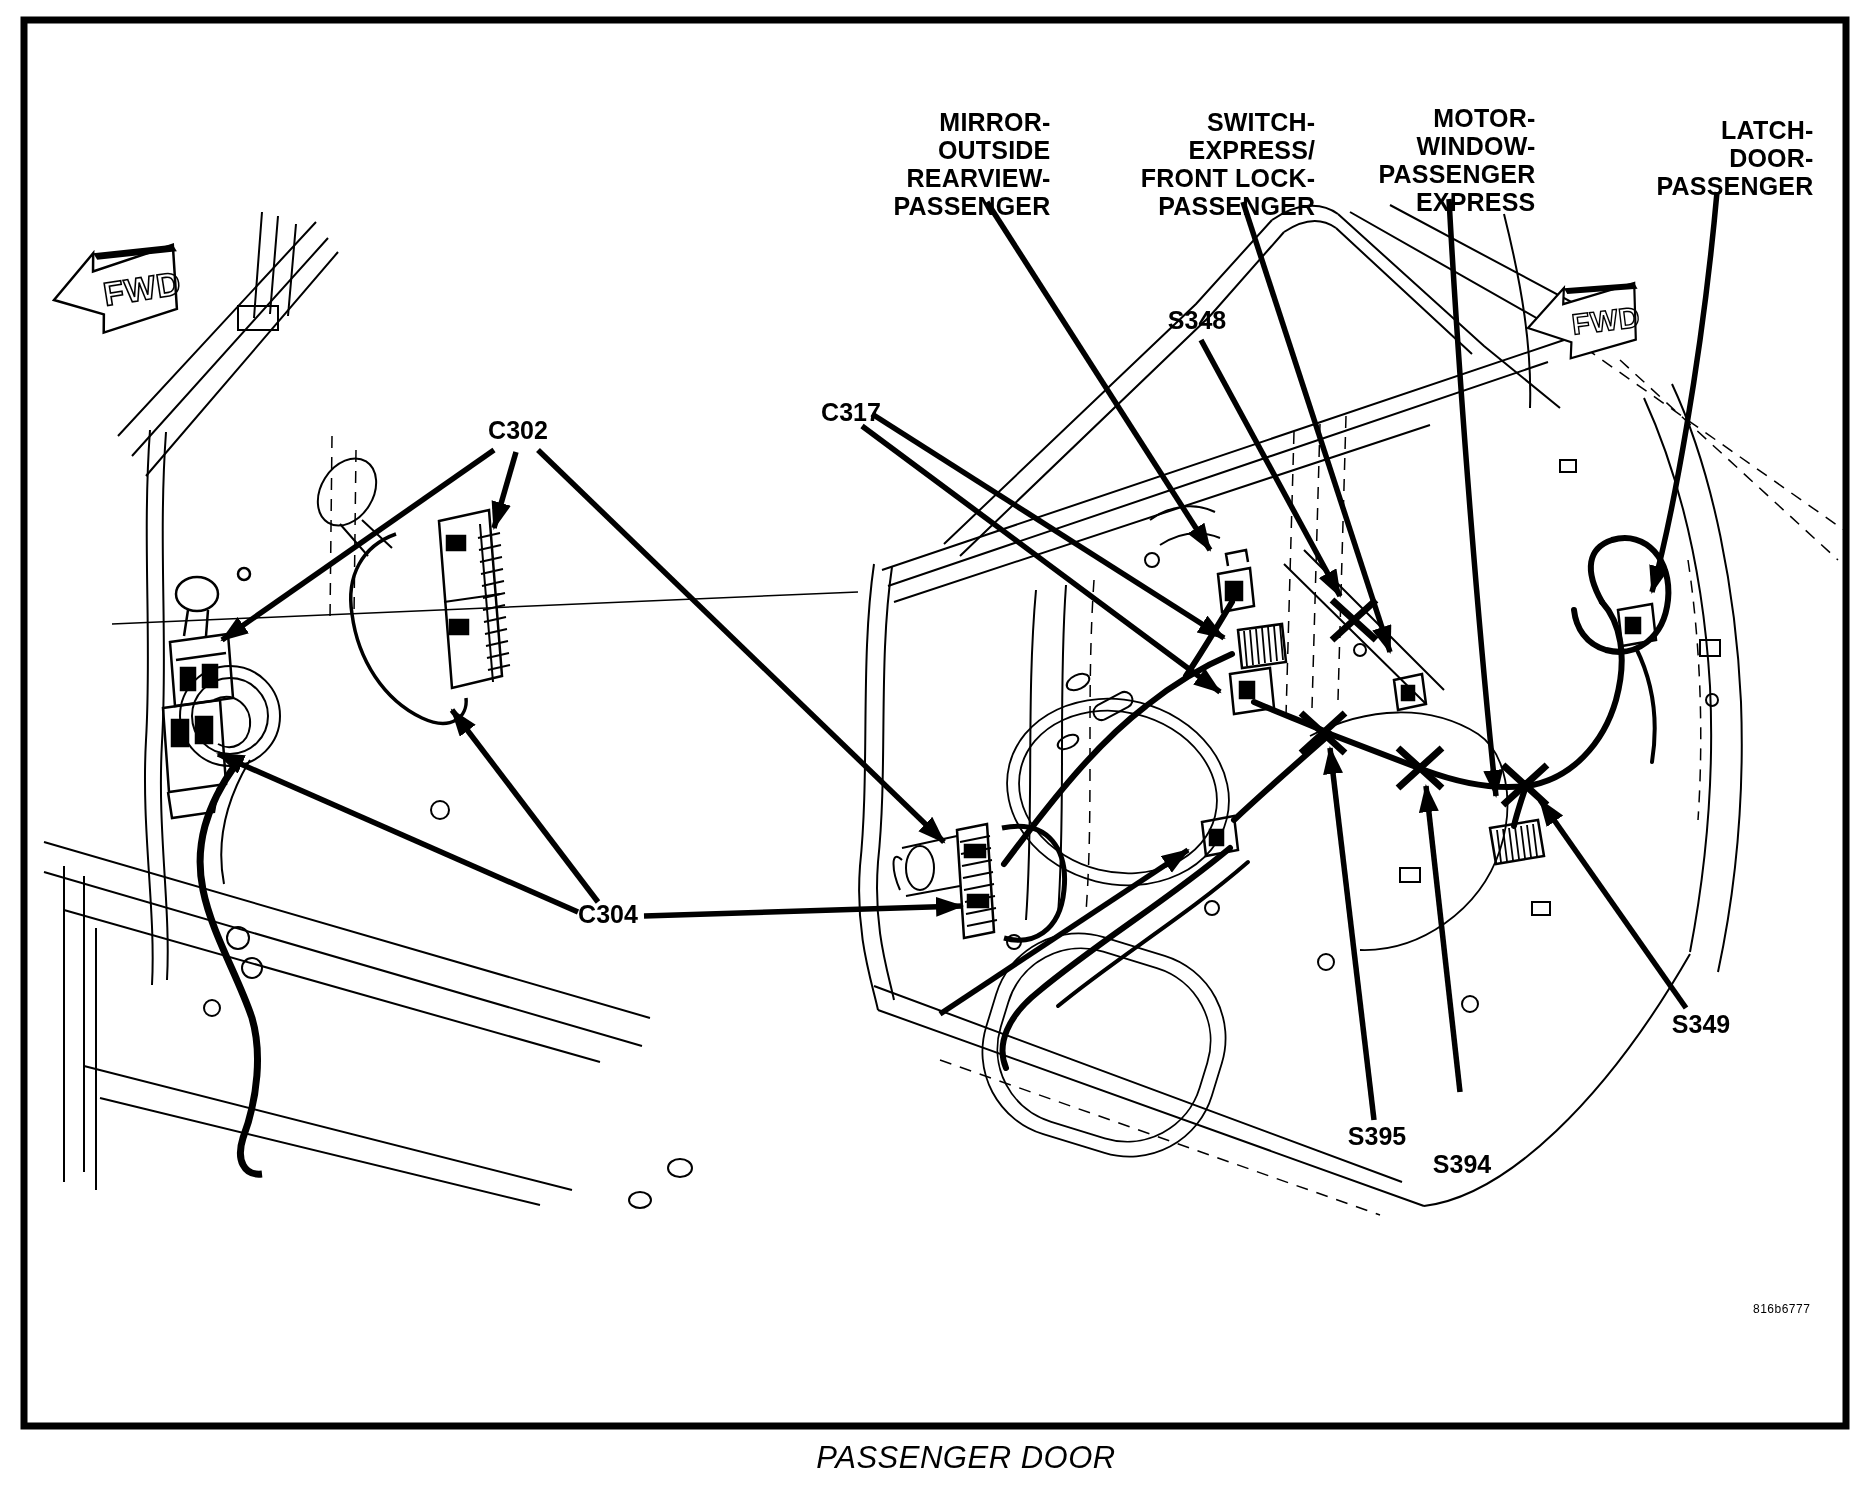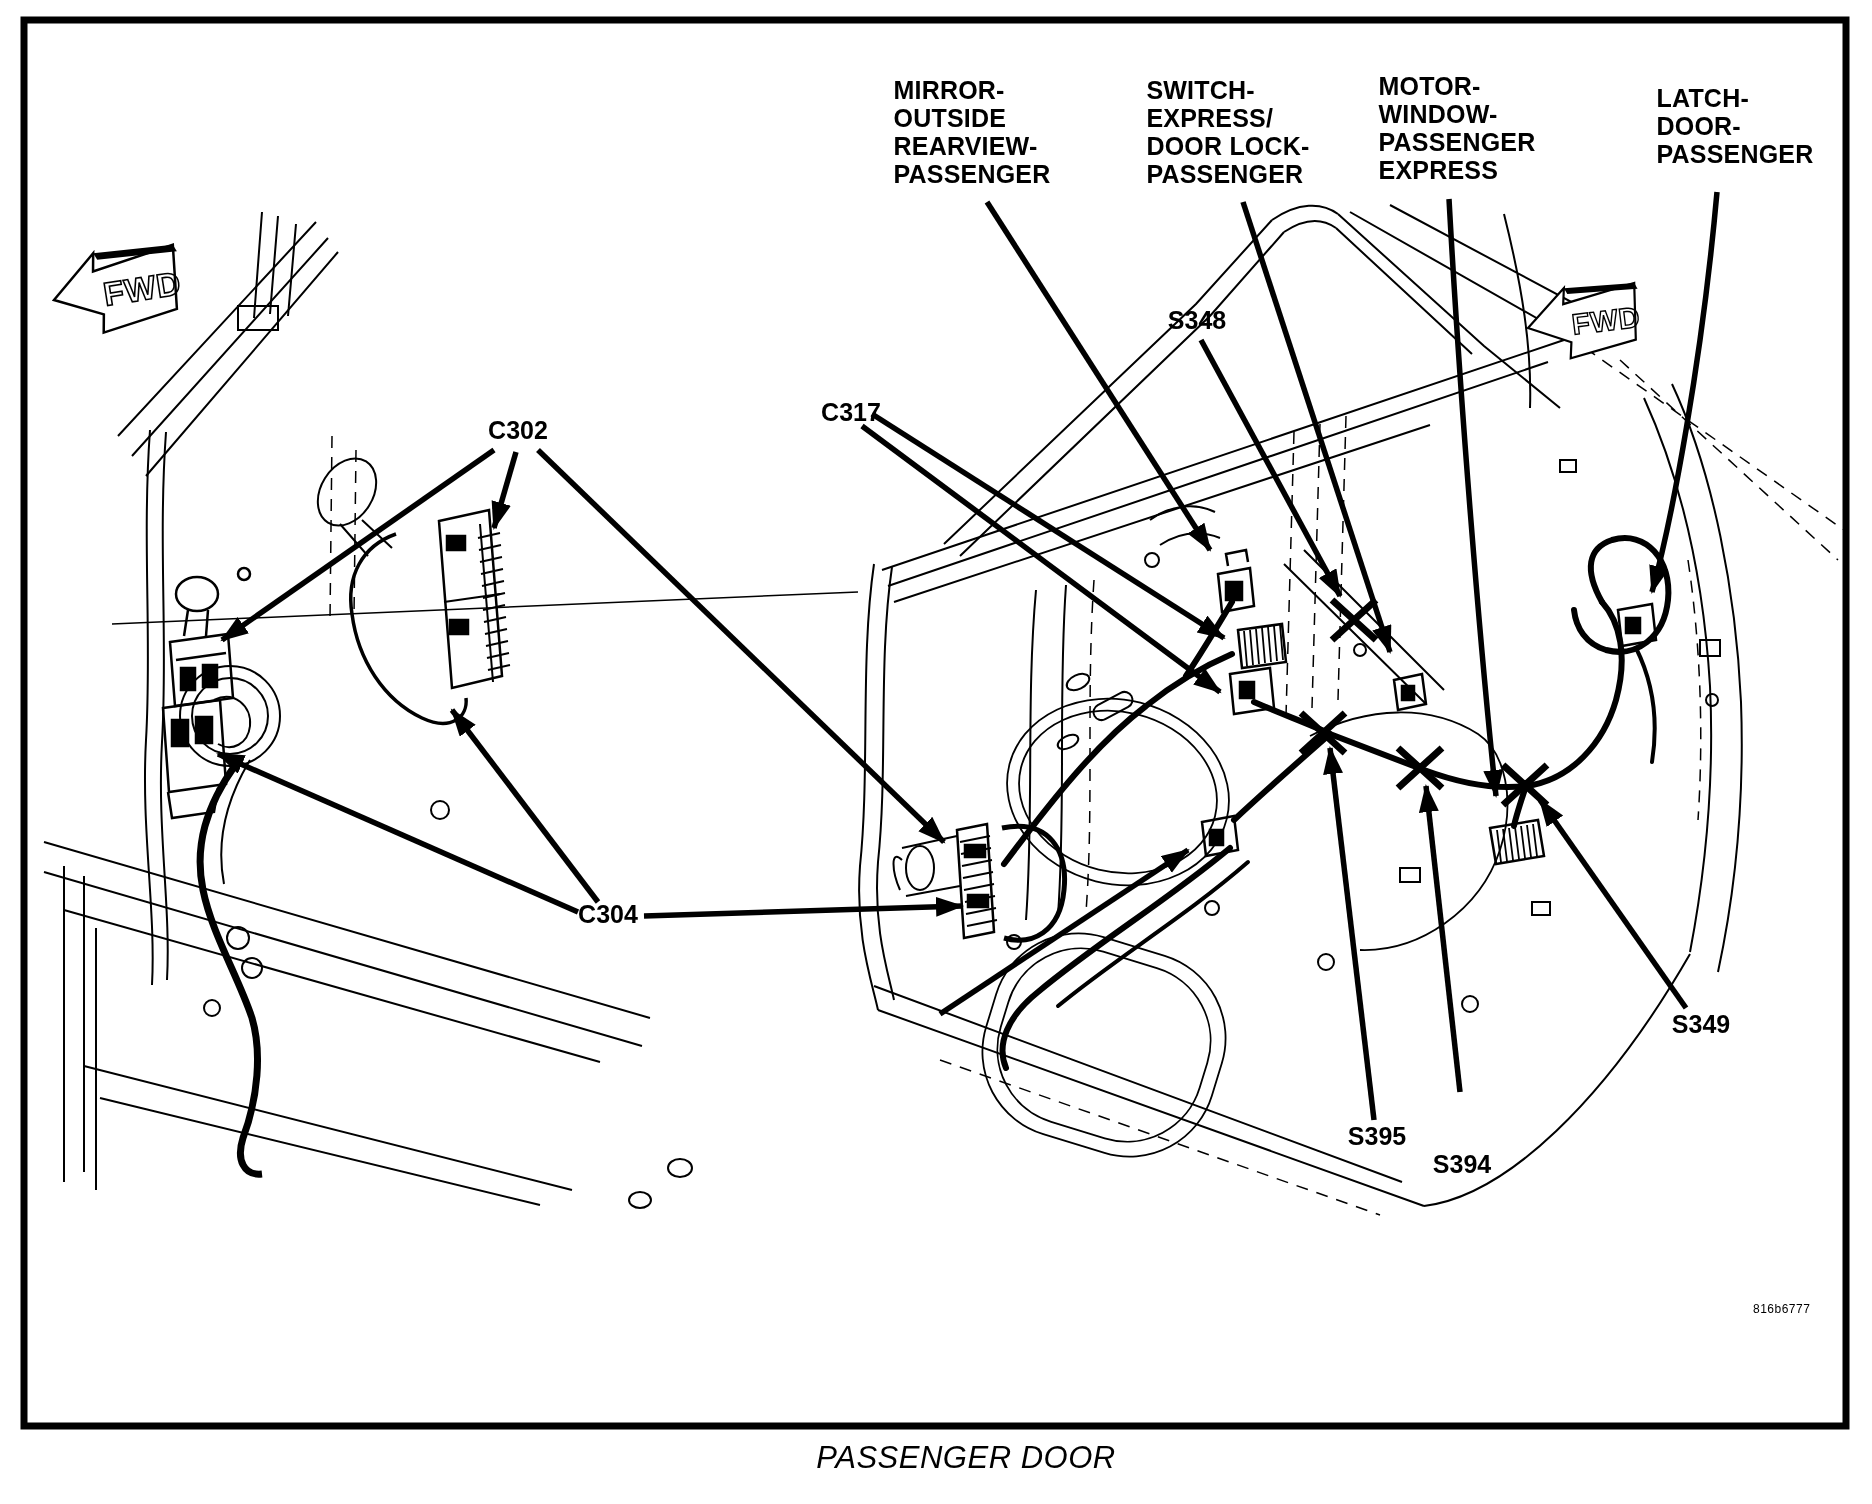--- a/index.html
+++ b/index.html
@@ -1,20 +1,20 @@
 <!DOCTYPE html>
 <html><head>
 <meta charset="utf-8">
 <style>
   html,body{margin:0;padding:0;background:#fff;}
   .page{position:relative;width:1872px;height:1504px;background:#fff;overflow:hidden;
         font-family:"Liberation Sans",sans-serif;color:#000;}
   svg.art{position:absolute;left:0;top:0;}
-  .callout{position:absolute;transform:translateX(-50%);text-align:left;
-           font-weight:bold;font-size:25px;line-height:28px;letter-spacing:.2px;white-space:nowrap;}
+  .callout{position:absolute;transform:translateX(-50%);text-align:right;
+           font-weight:bold;font-size:25px;line-height:28px;letter-spacing:.2px;white-space:nowrap;margin-top:32px;}
   .tag{position:absolute;transform:translateX(-50%);font-weight:bold;font-size:25px;white-space:nowrap;text-align:right;}
   .title{position:absolute;transform:translateX(-50%);font-weight:normal;font-style:italic;
          font-size:31px;letter-spacing:.5px;white-space:nowrap;}
   .figid{position:absolute;font-size:12px;letter-spacing:.5px;}
 </style>
 </head>
 <body>
 
 <div class="page">
 
@@ -190,21 +190,21 @@
 
   <div class="callout" style="left:972px;top:76px">
     <div>MIRROR-</div>
     <div>OUTSIDE</div>
     <div>REARVIEW-</div>
     <div>PASSENGER</div>
   </div>
   <div class="callout" style="left:1228px;top:76px">
     <div>SWITCH-</div>
     <div>EXPRESS/</div>
-    <div>DOOR LOCK-</div>
+    <div>FRONT LOCK-</div>
     <div>PASSENGER</div>
   </div>
   <div class="callout" style="left:1457px;top:72px">
     <div>MOTOR-</div>
     <div>WINDOW-</div>
     <div>PASSENGER</div>
     <div>EXPRESS</div>
   </div>
   <div class="callout" style="left:1735px;top:84px">
     <div>LATCH-</div>

